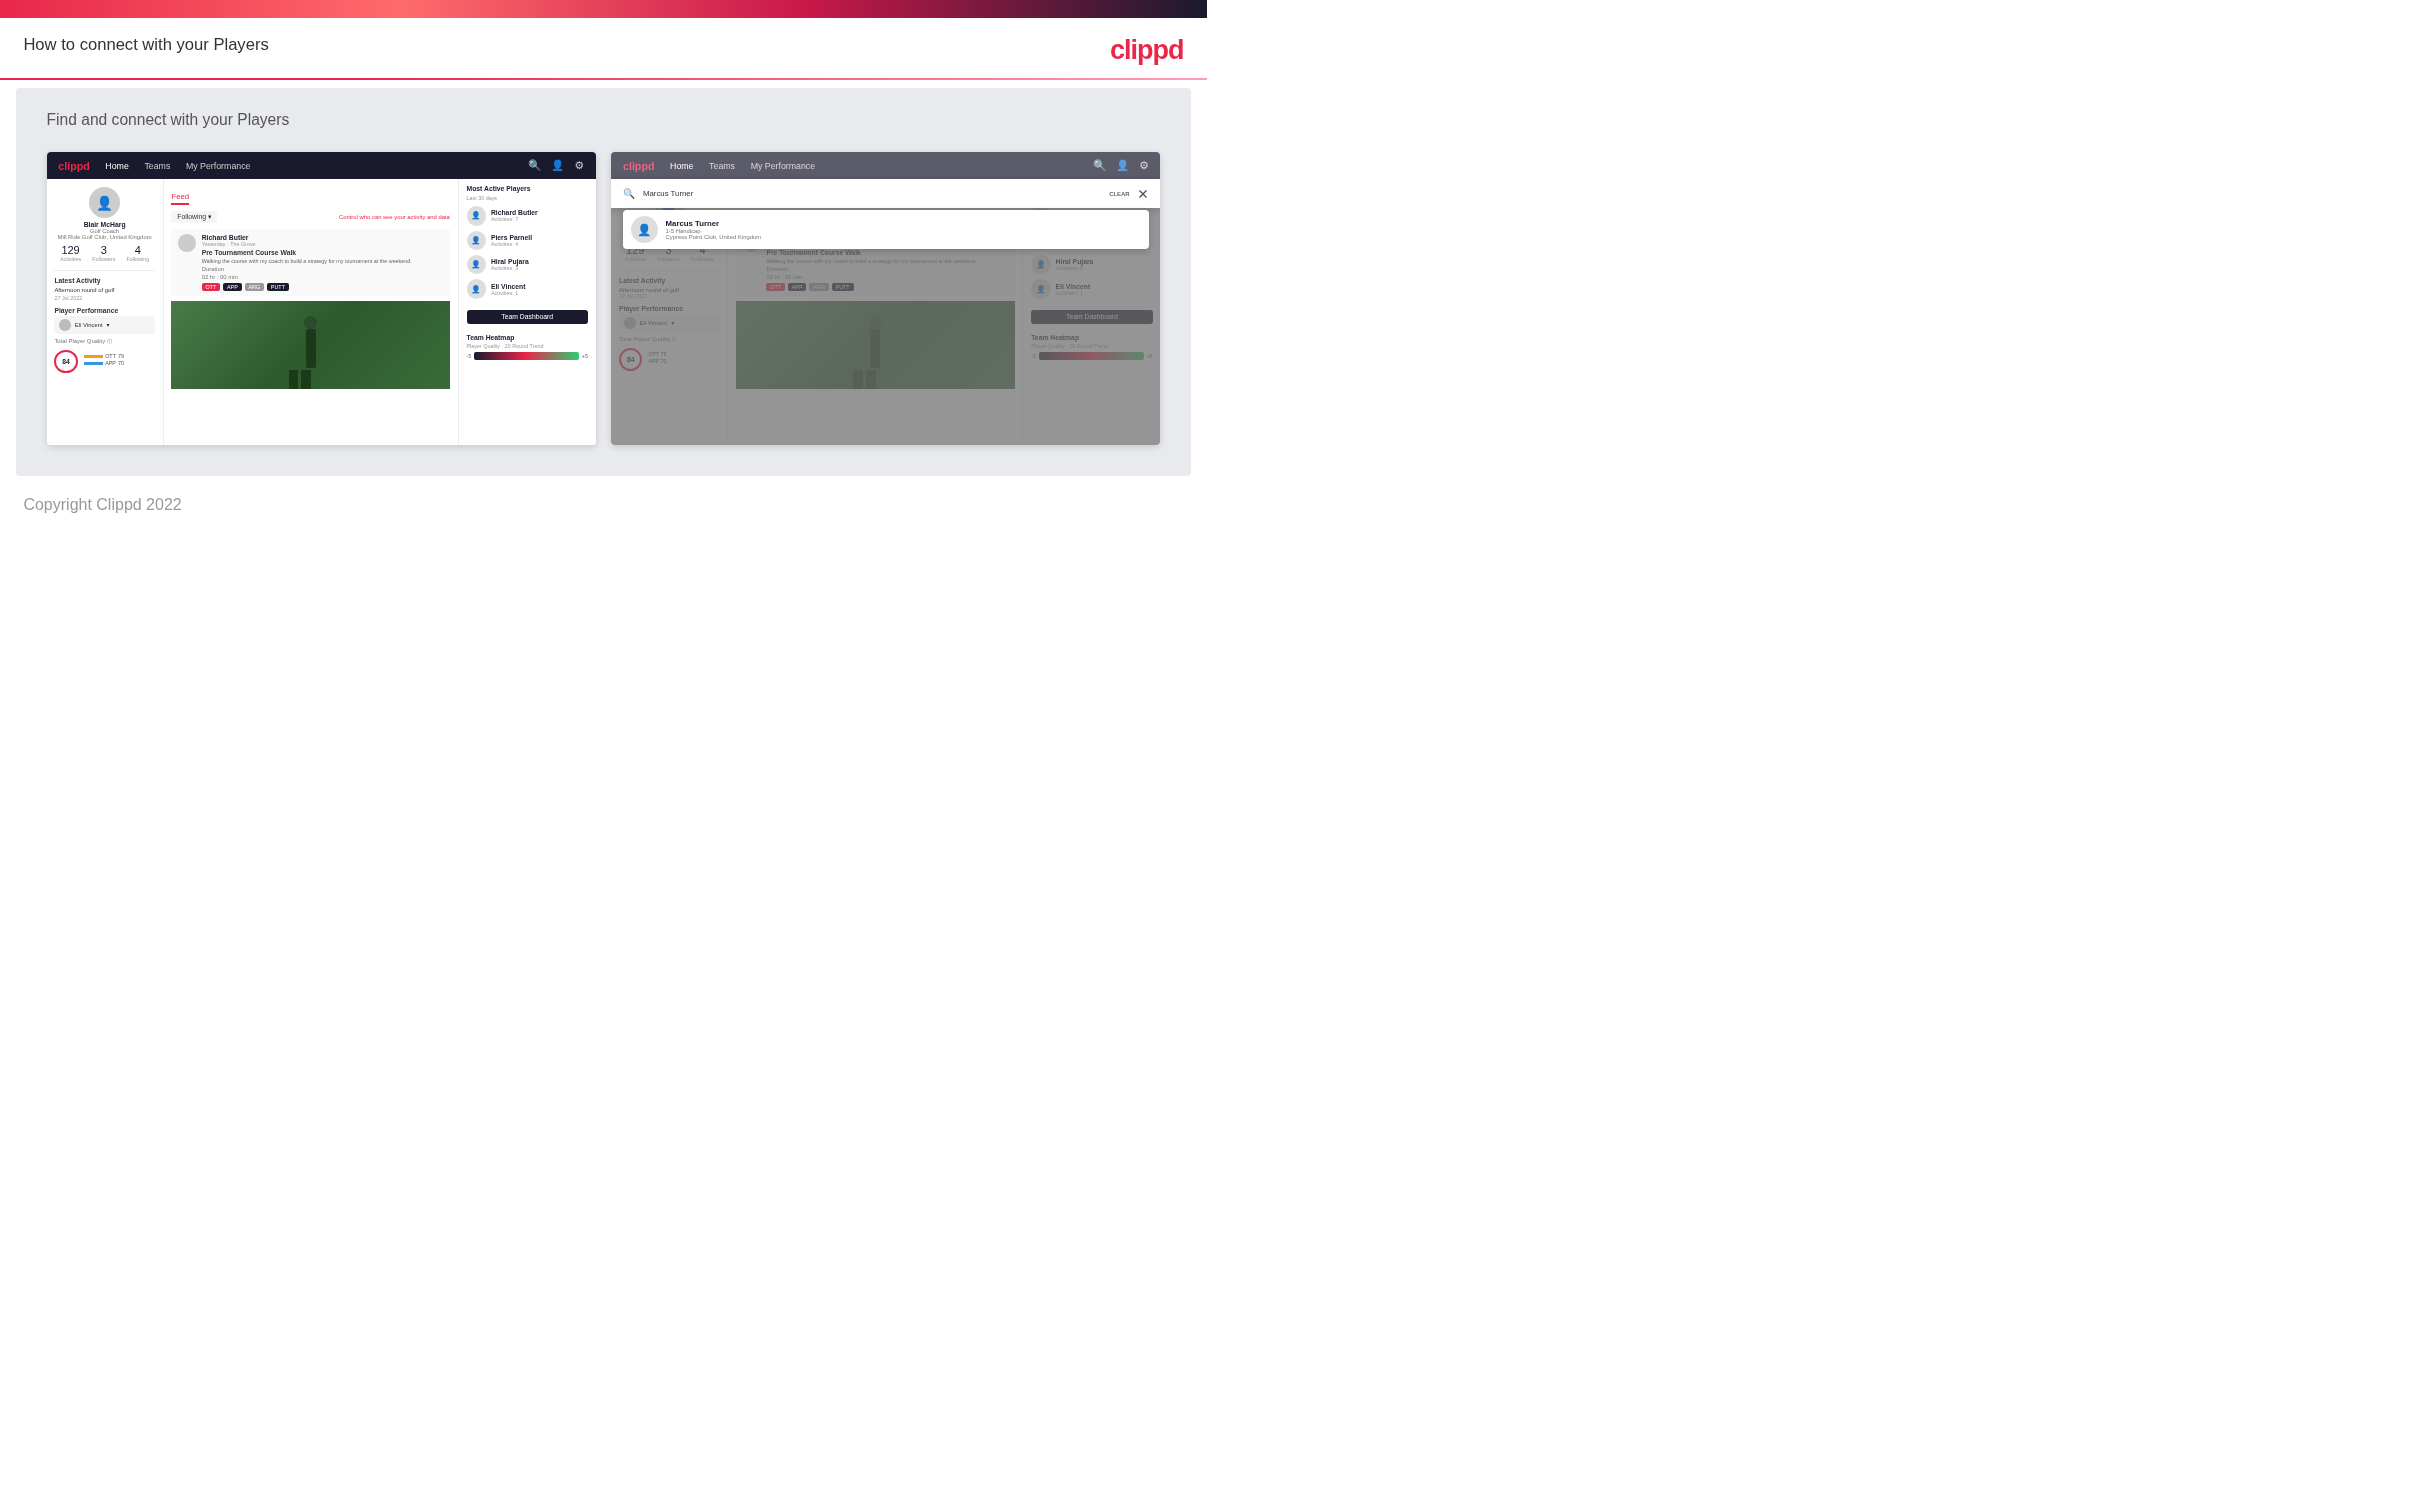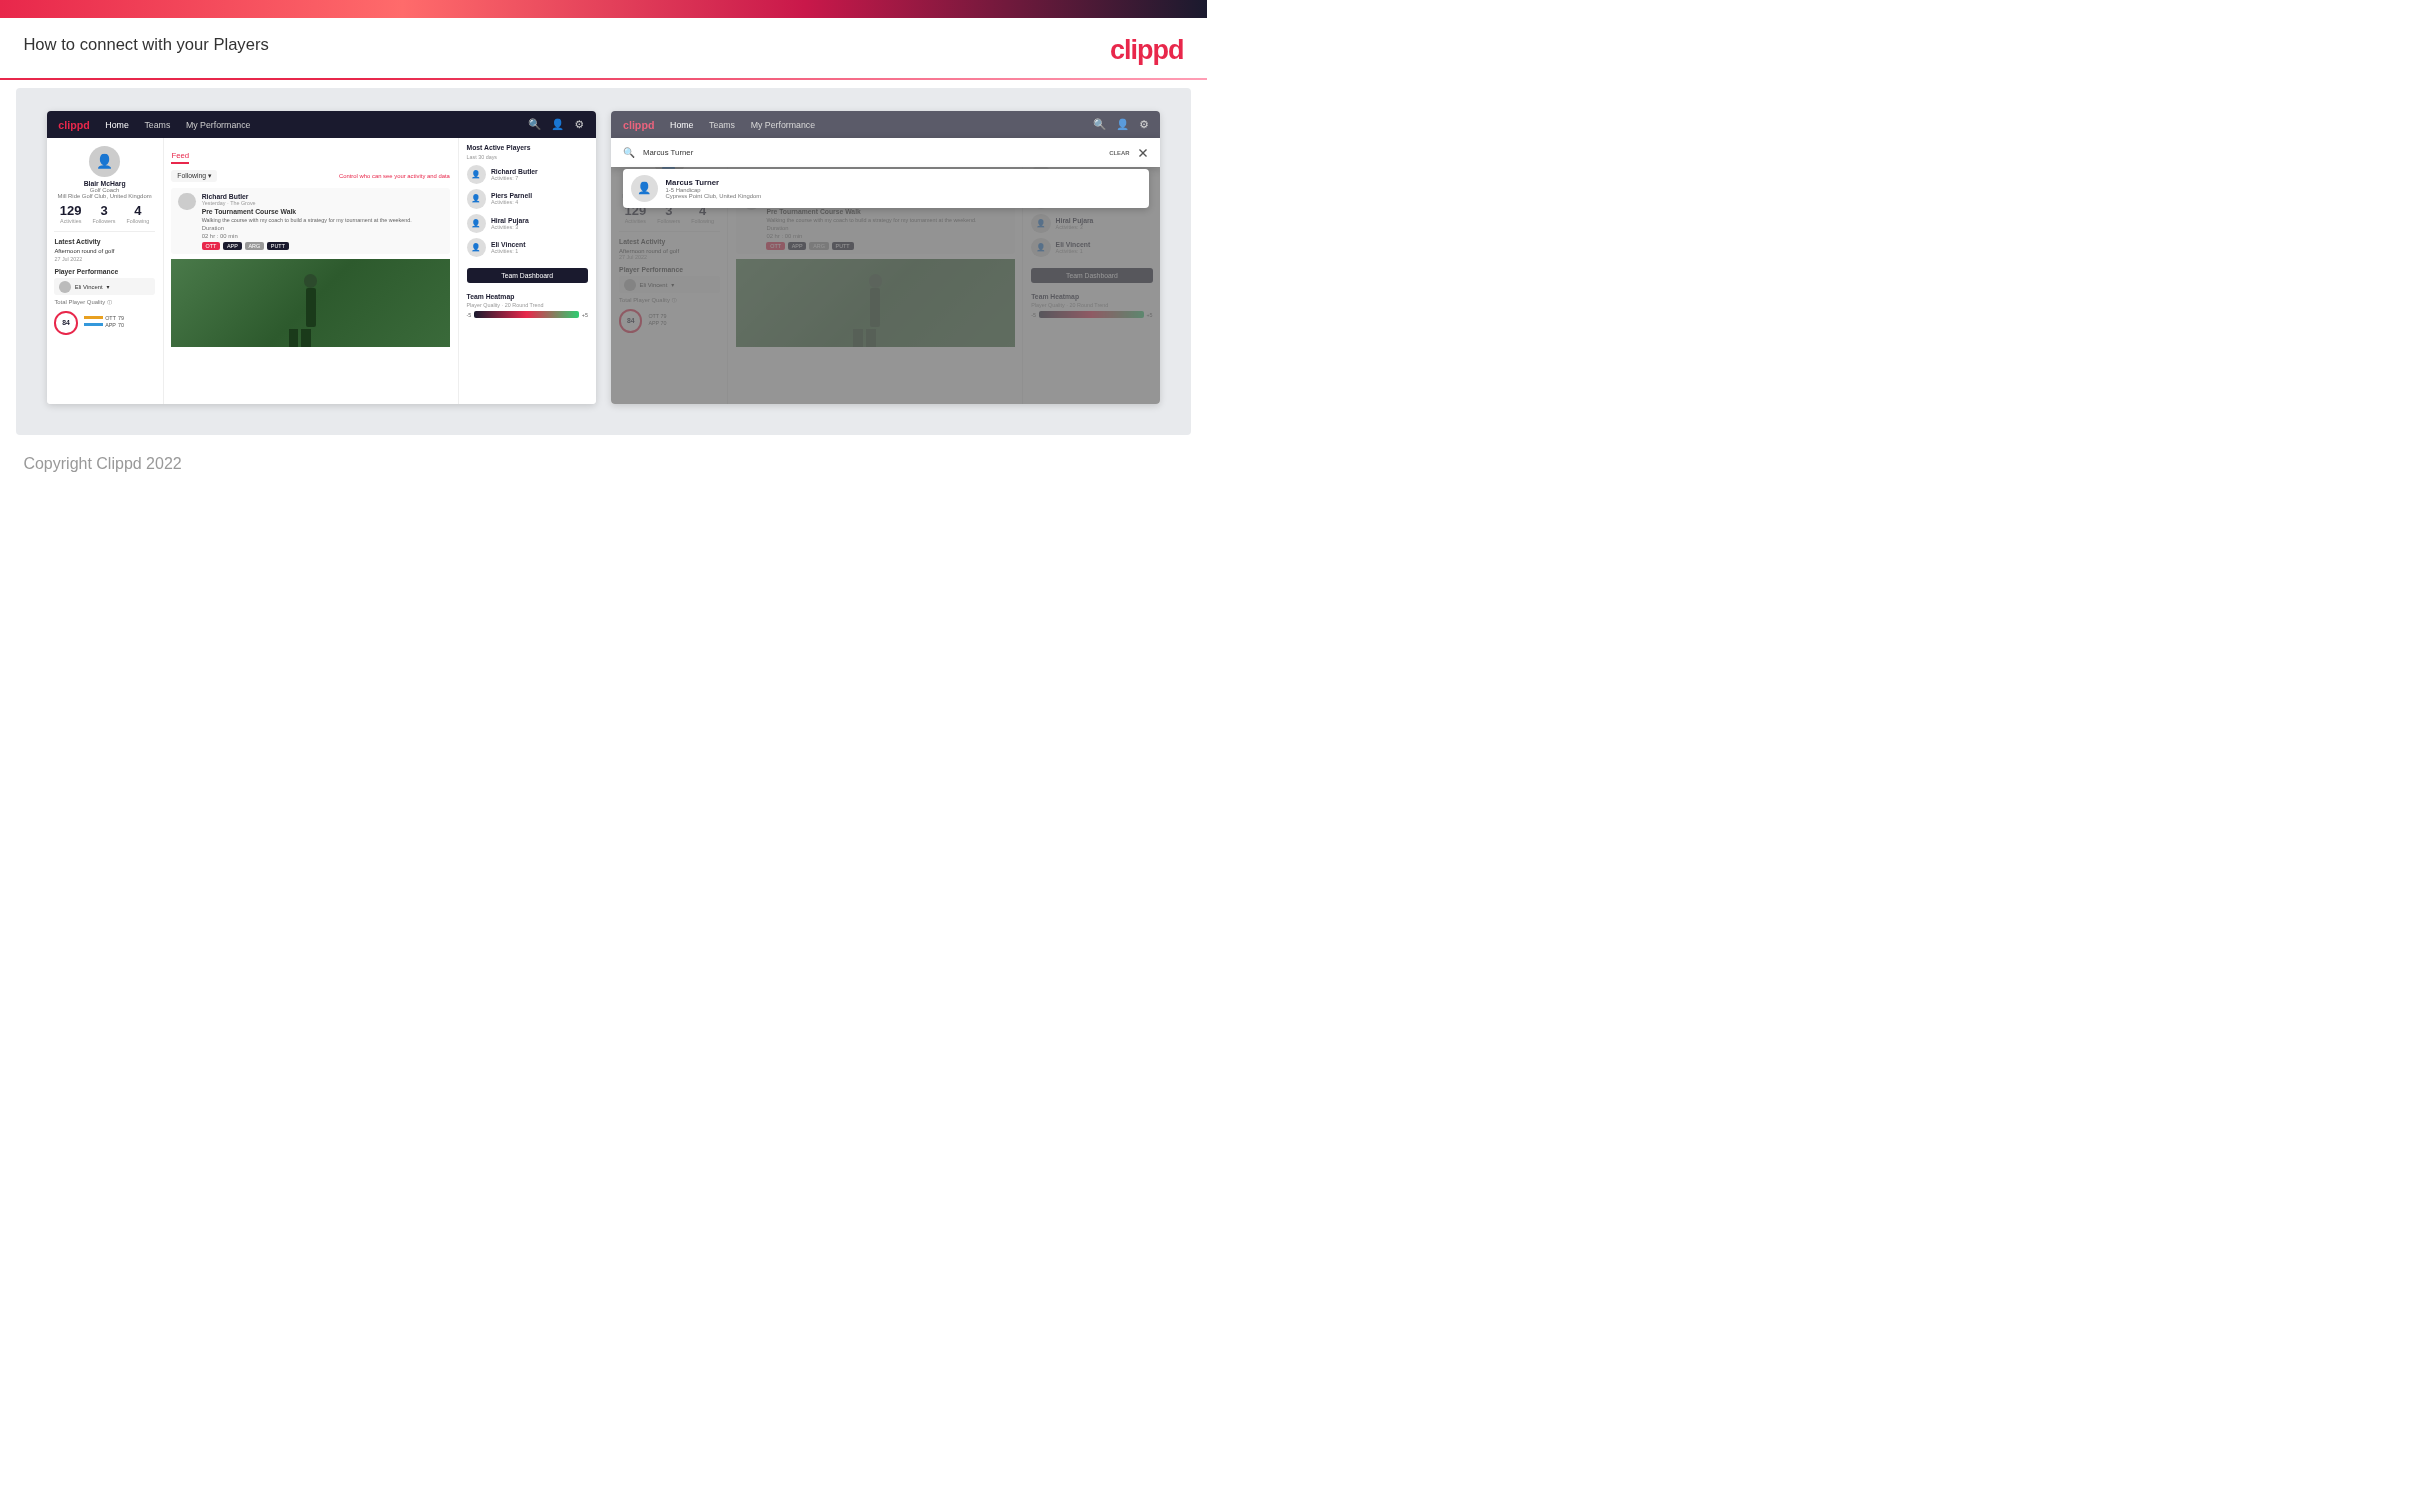--- a/index.html
+++ b/index.html
@@ -176,22 +176,22 @@
       display: flex;
       justify-content: space-around;
       margin-top: 3.9px;
     }
 
     .stat-item {
       text-align: center;
     }
 
     .stat-num {
-      font-size: 13px;
-      font-weight: 700;
+      font-size: 11px;
+      font-weight: 400;
       color: #1a1a2e;
     }
 
     .stat-label {
       font-size: 5.4px;
       color: #999;
     }
 
     .section-label {
       font-size: 6.8px;
@@ -530,20 +530,21 @@
   <span class="header-title">How to connect with your Players</span>
   <div class="logo">
     <span>clipp</span><span style="color:#e8274b">d</span>
   </div>
 </div>
 
 <div class="divider"></div>
 
 <div class="main-content">
 
+  <p class="main-subtitle">Find and connect with your Players</p>
 
   <div class="screenshots-row">
 
     <div class="screenshot-container">
       <div class="app-ui">
 
         <div class="app-nav">
           <span class="nav-logo">clippd</span>
           <span class="nav-item active">Home</span>
           <span class="nav-item">Teams</span>

